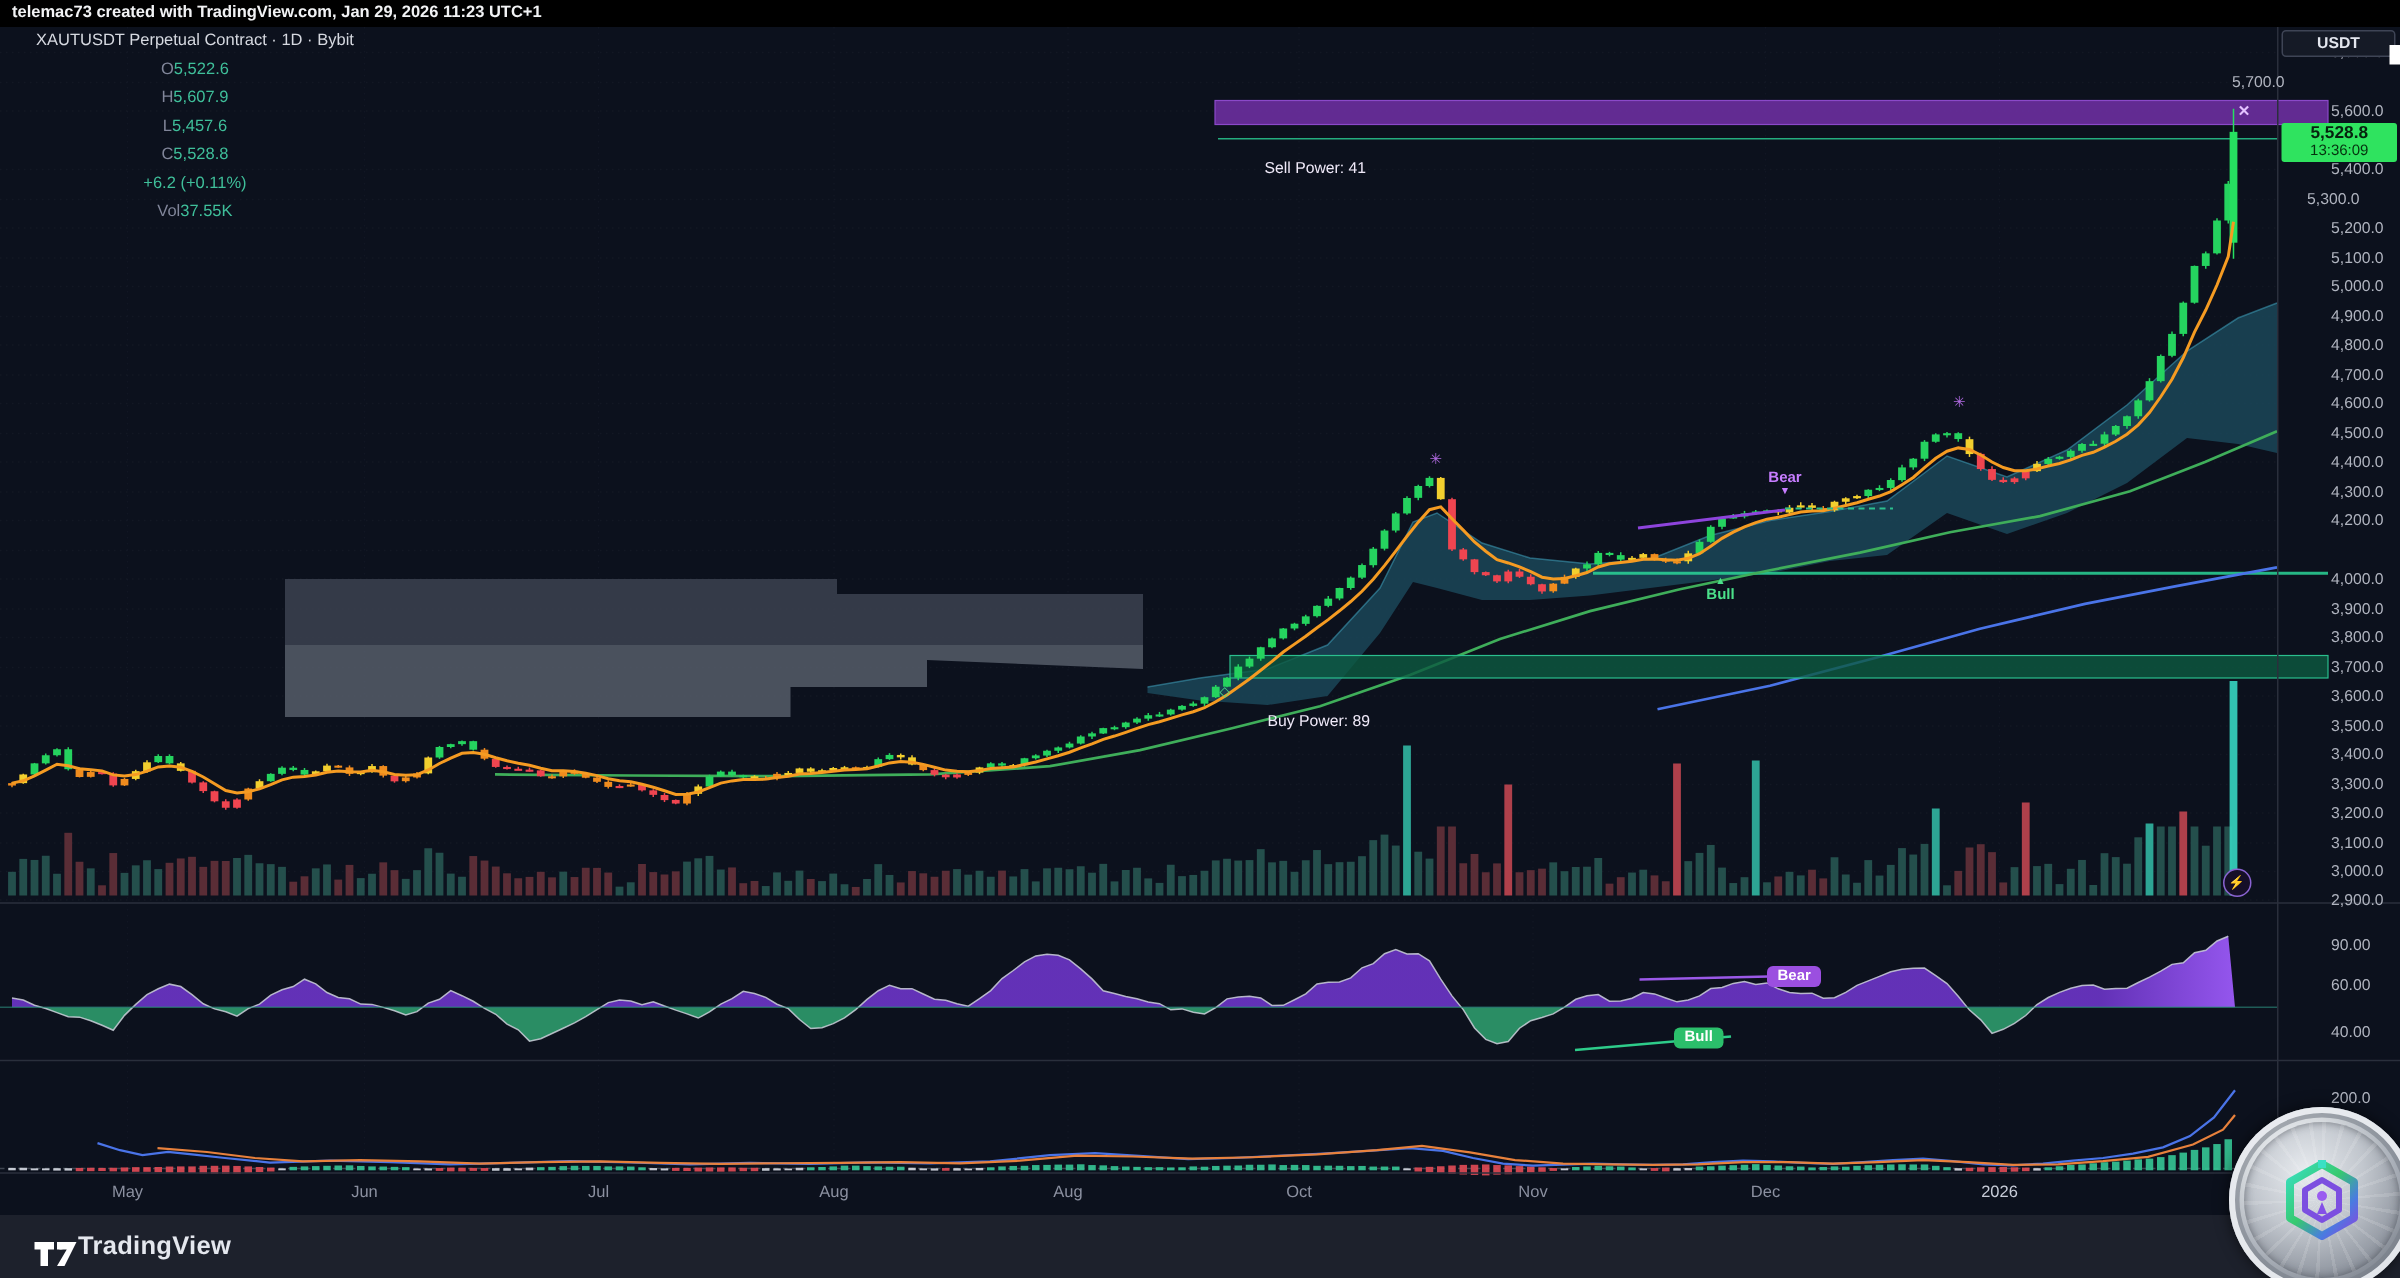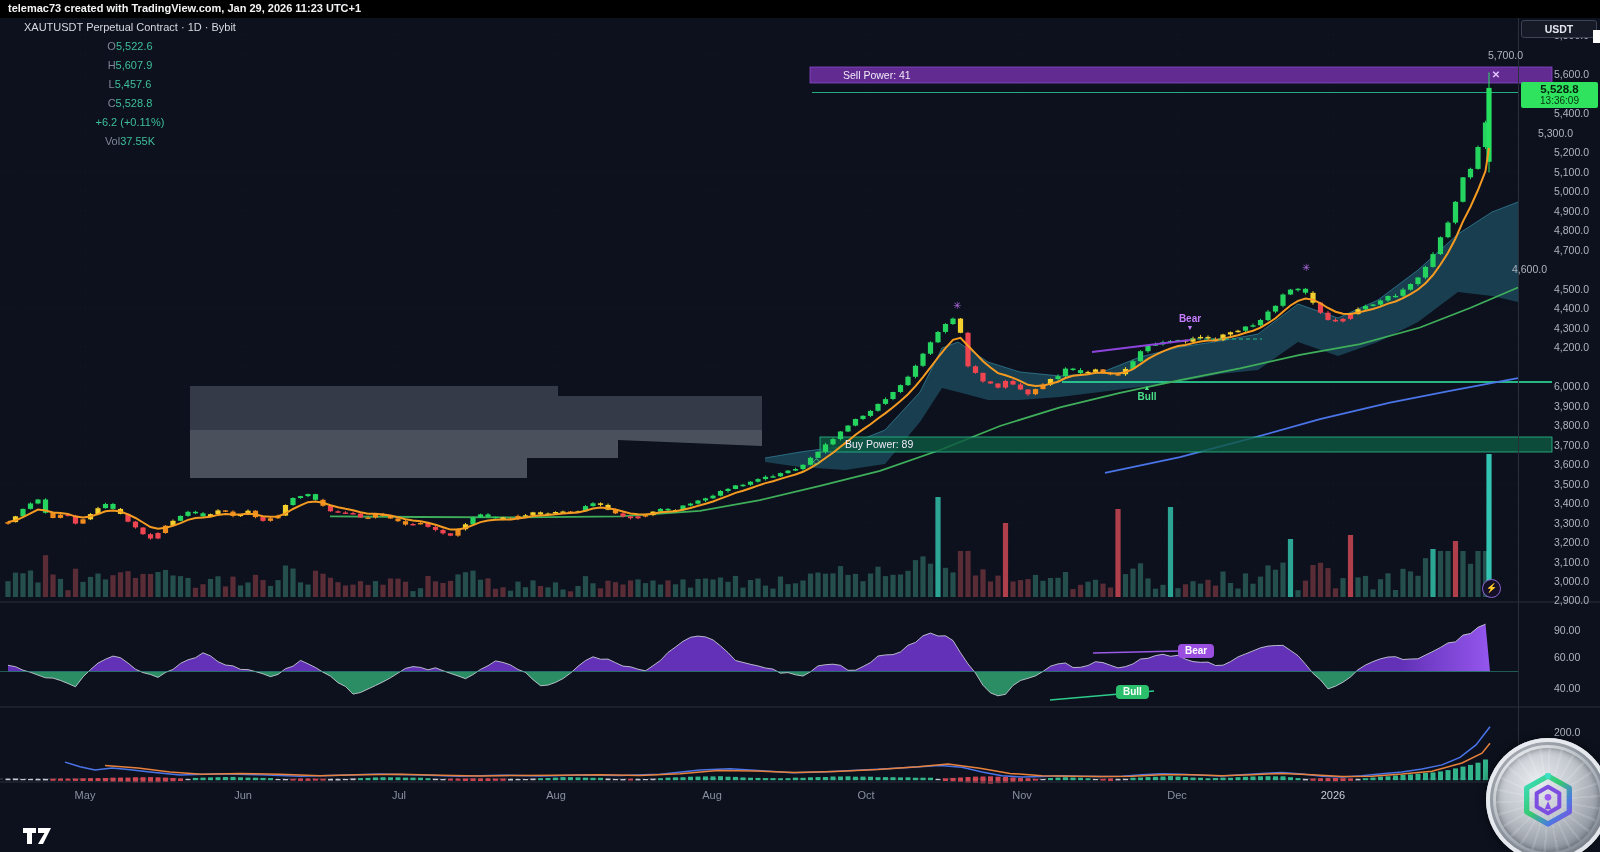--- a/index.html
+++ b/index.html
@@ -12,21 +12,21 @@
   .pane{z-index:2;}
   .legend{left:24px;top:21px;height:15px;display:flex;align-items:center;gap:7px;font-size:11px;z-index:12;white-space:nowrap;flex-direction:column;}
   .legend .t{color:#d6d9e0;}
   .legend .k{color:#81869a;}
   .legend .v{color:#3fbf9a;}
   .tick{position:absolute;font-size:10.5px;color:#b0b4bf;z-index:8;white-space:nowrap;}
   .ttick{position:absolute;font-size:11px;color:#8b90a0;z-index:8;width:44px;text-align:center;}
   .usdt-btn{left:1521px;top:20px;width:74px;height:16px;background:#151a26;border:1px solid #3e4455;
             border-radius:3px;color:#e3e6ee;font-size:10.5px;font-weight:bold;text-align:center;line-height:16px;z-index:12;}
   .corner-sliver{left:1593px;top:30px;width:7px;height:13px;background:#fff;z-index:12;}
-  .band-label{font-size:10.5px;color:#efe9f8;z-index:11;white-space:nowrap;}
+  .band-label{font-size:10.5px;color:#efe9f8;z-index:11;white-space:nowrap;margin-top:37px;}
   .price-tag{left:1521px;top:82px;width:77px;height:26px;background:#2fe35f;border-radius:2px;z-index:12;
              display:flex;flex-direction:column;align-items:center;justify-content:center;line-height:12px;}
   .price-tag .p{font-size:11.5px;font-weight:bold;color:#06230e;}
   .price-tag .c{font-size:10px;color:#06320f;}
   .mk{position:absolute;display:flex;flex-direction:column;align-items:center;line-height:9px;z-index:11;}
   .mk span{font-size:10px;font-weight:bold;}
   .mk .tri{font-size:7px;}
   .bearc{color:#c77dff;}
   .bullc{color:#4be08a;}
   .ast{position:absolute;font-size:10px;color:#b06ae0;z-index:11;}
@@ -975,20 +975,23 @@
     <span class="tri">▲</span>
       <span>Bull</span>
   </div>
   <div class="ast" style="left:953px;top:300px;">✳</div>
   <div class="ast" style="left:1302px;top:262px;">✳</div>
   <div class="dia" style="left:813px;top:456px;">◇</div>
   <div class="tagbox tb-bear">Bear</div>
   <div class="tagbox tb-bull">Bull</div>
   <div class="circ-icon">⚡</div>
 
+  <div class="abs footer">
+    <span class="brand">TradingView</span>
+  </div>
   <svg class="tv-logo" width="30" height="18" viewBox="0 0 30 18">
     <path d="M1 1h13v5h-4v11H5V6H1z" fill="#fff"></path>
     <path d="M16 1h13l-8 16h-5l6.5-11H16z" fill="#fff"></path>
     <circle cx="18.5" cy="3.5" r="2.5" fill="#fff"></circle>
   </svg>
 
   <div class="coin">
     <div class="inner"></div>
     <div class="circuit"></div>
     <svg width="56" height="56" viewBox="0 0 84 84">
@@ -1012,27 +1015,27 @@
     <div class="tick" style="left: 1488px; top: 49px;">5,700.0</div>
     <div class="tick" style="left: 1554px; top: 68px;">5,600.0</div>
     <div class="tick" style="left: 1554px; top: 107px;">5,400.0</div>
     <div class="tick" style="left: 1509px; top: 127px; padding-left: 29px;">5,300.0</div>
     <div class="tick" style="left: 1554px; top: 146px;">5,200.0</div>
     <div class="tick" style="left: 1554px; top: 166px;">5,100.0</div>
     <div class="tick" style="left: 1554px; top: 185px;">5,000.0</div>
     <div class="tick" style="left: 1554px; top: 205px;">4,900.0</div>
     <div class="tick" style="left: 1554px; top: 224px;">4,800.0</div>
     <div class="tick" style="left: 1554px; top: 244px;">4,700.0</div>
-    <div class="tick" style="left: 1512px; top: 263px;">4,600.0</div>
+    <div class="tick" style="left: 1554px; top: 263px;">4,600.0</div>
     <div class="tick" style="left: 1554px; top: 283px;">4,500.0</div>
     <div class="tick" style="left: 1554px; top: 302px;">4,400.0</div>
     <div class="tick" style="left: 1554px; top: 322px;">4,300.0</div>
     <div class="tick" style="left: 1554px; top: 341px;">4,200.0</div>
     <div class="tick" style="left: 1618px; top: 361px;">4,100.0</div>
-    <div class="tick" style="left: 1554px; top: 380px;">6,000.0</div>
+    <div class="tick" style="left: 1554px; top: 380px;">4,000.0</div>
     <div class="tick" style="left: 1554px; top: 400px;">3,900.0</div>
     <div class="tick" style="left: 1554px; top: 419px;">3,800.0</div>
     <div class="tick" style="left: 1554px; top: 439px;">3,700.0</div>
     <div class="tick" style="left: 1554px; top: 458px;">3,600.0</div>
     <div class="tick" style="left: 1554px; top: 478px;">3,500.0</div>
     <div class="tick" style="left: 1554px; top: 497px;">3,400.0</div>
     <div class="tick" style="left: 1554px; top: 517px;">3,300.0</div>
     <div class="tick" style="left: 1554px; top: 536px;">3,200.0</div>
     <div class="tick" style="left: 1554px; top: 556px;">3,100.0</div>
     <div class="tick" style="left: 1554px; top: 575px;">3,000.0</div>

